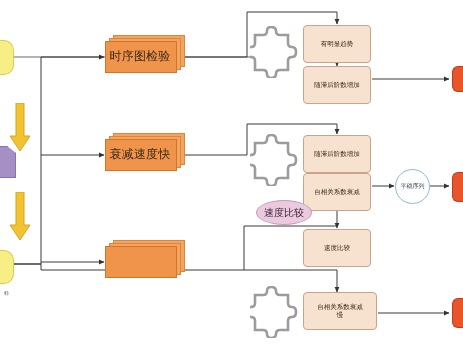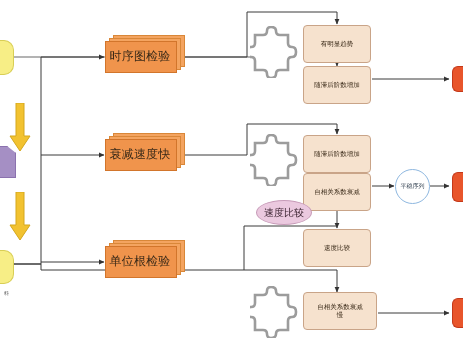--- a/index.html
+++ b/index.html
@@ -152,21 +152,20 @@
     <div class="sheet s3" style="width:70px;height:30px;"></div>
     <div class="sheet s2" style="width:70px;height:30px;"></div>
     <div class="sheet s1" style="width:70px;height:30px;"></div>
     <div class="txt" style="width:70px;height:30px;">衰减速度快</div>
   </div>
 
   <div class="card-stack" style="left:105px;top:246px;width:82px;height:34px;">
     <div class="sheet s3" style="width:70px;height:30px;"></div>
     <div class="sheet s2" style="width:70px;height:30px;"></div>
     <div class="sheet s1" style="width:70px;height:30px;"></div>
-    <div class="txt" style="width:70px;height:30px;">单位根检验</div>
   </div>
 
   <svg class="puzzle" style="left:250px;top:26px;" width="50" height="52" viewBox="0 0 50 52">
     <path d="M17,5 q0,-4 4,-4 q5,0 5,4 q0,4 4,4 l8,0 l0,8 q0,4 4,4 q4,0 4,5
              q0,5 -4,5 q-4,0 -4,4 l0,9 l-8,0 q-4,0 -4,4 q0,4 -5,4 q-4,0 -4,-4
              q0,-4 -4,-4 l-8,0 l0,-9 q0,-4 -4,-4 q-4,0 -4,-5 q0,-5 4,-5
              q4,0 4,-4 l0,-8 l8,0 q4,0 4,-4 z" fill="#ffffff" stroke="#9C9C9C" stroke-width="2.6"></path>
   </svg>
 
   <svg class="puzzle" style="left:250px;top:134px;" width="50" height="52" viewBox="0 0 50 52">

